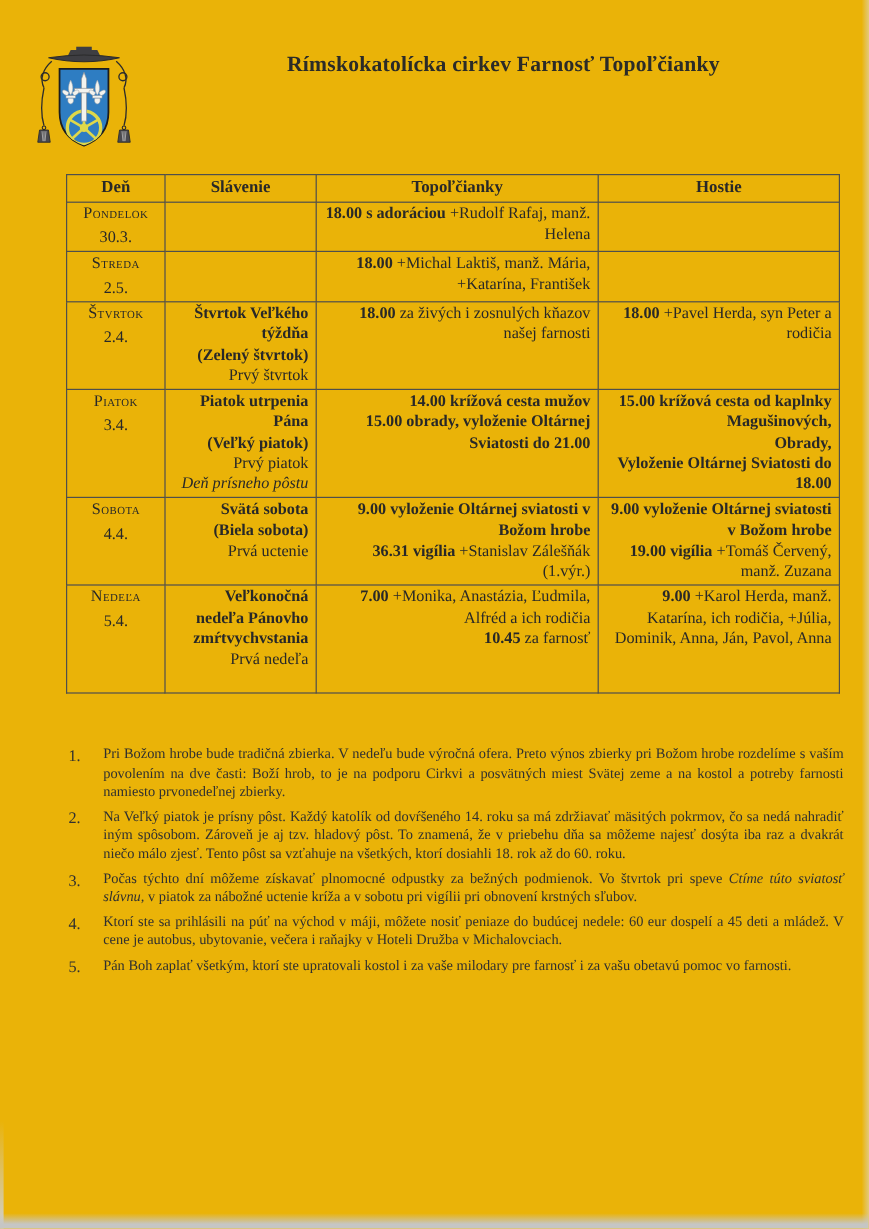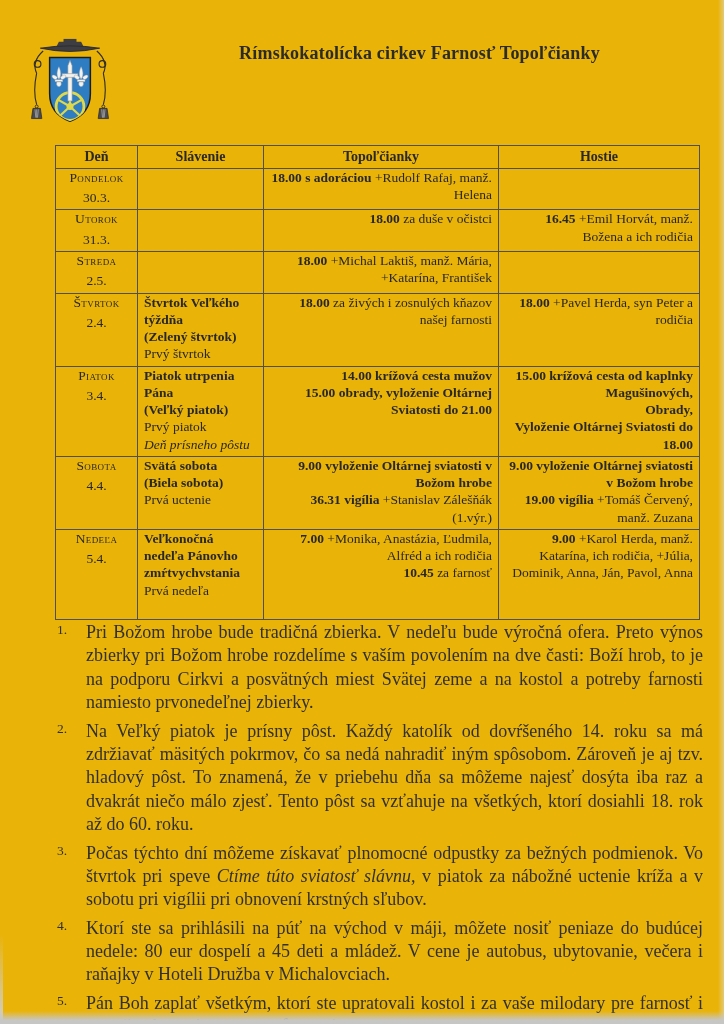--- a/index.html
+++ b/index.html
@@ -27,31 +27,31 @@
     font-size:13.5px;line-height:1.28;color:#282828;table-layout:fixed;}
   table.sched col.c-day{width:82px;}
   table.sched col.c-cel{width:126px;}
   table.sched col.c-top{width:235px;}
   table.sched col.c-hos{width:201px;}
   table.sched th, table.sched td{border:1px solid #4f4f4d;vertical-align:top;padding:0 6px 3px;}
   table.sched th{font-size:14px;font-weight:bold;text-align:center;padding:2px 2px;}
   td.day-cell{text-align:center;padding-top:3px;}
   .day-name{font-variant:small-caps;letter-spacing:.4px;font-weight:normal;}
   .day-date{margin-top:3px;}
-  td.cel-cell{text-align:left;}
+  td.cel-cell{text-align:right;}
   td.mass-cell{text-align:right;}
   tr.row-last td{padding-bottom:20px;}
   .seg-b{font-weight:bold;}
   .seg-i{font-style:italic;}
 
   
   .announcements{position:absolute;top:621px;left:57px;width:646px;}
   .ann-item{display:flex;margin-bottom:5px;color:#303030;}
   .ann-num{flex:0 0 22px;padding-right:7px;text-align:left;font-size:13.5px;line-height:1.3;}
-  .ann-text{flex:1;font-size:18px;line-height:1.3;text-align:justify;}
+  .ann-text{flex:1;font-size:12px;line-height:1.3;text-align:justify;}
 </style>
 </head>
 <body>
 
 <div class="page">
 
   <div class="header">
     <div class="crest">
       <svg viewBox="0 0 90 108" width="84" height="100">
         <defs>
@@ -151,33 +151,20 @@
             <div class="day-date">30.3.</div>
           </td>
           <td class="cel-cell"></td>
           <td class="mass-cell">
             <div><span class="seg-b">18.00 s adoráciou</span><span> +Rudolf Rafaj, manž. Helena</span></div>
           </td>
           <td class="mass-cell"></td>
         </tr>
         <tr>
           <td class="day-cell">
-            <div class="day-name">Utorok</div>
-            <div class="day-date">31.3.</div>
-          </td>
-          <td class="cel-cell"></td>
-          <td class="mass-cell">
-            <div><span class="seg-b">18.00</span><span> za duše v očistci</span></div>
-          </td>
-          <td class="mass-cell">
-            <div><span class="seg-b">16.45</span><span>  +Emil Horvát, manž. Božena a ich rodičia</span></div>
-          </td>
-        </tr>
-        <tr>
-          <td class="day-cell">
             <div class="day-name">Streda</div>
             <div class="day-date">2.5.</div>
           </td>
           <td class="cel-cell"></td>
           <td class="mass-cell">
             <div><span class="seg-b">18.00</span><span> +Michal Laktiš, manž. Mária, +Katarína, František</span></div>
           </td>
           <td class="mass-cell"></td>
         </tr>
         <tr>
@@ -265,21 +252,21 @@
       <div class="ann-item">
         <span class="ann-num">2.</span>
         <div class="ann-text"><span>Na Veľký piatok je  prísny pôst. Každý katolík od dovŕšeného 14. roku  sa má zdržiavať mäsitých pokrmov, čo sa nedá nahradiť iným spôsobom. Zároveň je aj tzv. hladový pôst. To znamená, že v priebehu dňa sa môžeme najesť dosýta iba raz a dvakrát niečo málo zjesť. Tento pôst sa vzťahuje na všetkých, ktorí dosiahli 18. rok až do 60. roku.</span></div>
       </div>
       <div class="ann-item">
         <span class="ann-num">3.</span>
         <div class="ann-text"><span>Počas týchto dní môžeme získavať plnomocné odpustky za bežných podmienok. Vo štvrtok pri speve </span><span class="seg-i">Ctíme túto sviatosť slávnu,</span><span> v piatok za nábožné uctenie kríža a v sobotu pri vigílii pri obnovení krstných sľubov.</span></div>
       </div>
       <div class="ann-item">
         <span class="ann-num">4.</span>
-        <div class="ann-text"><span>Ktorí ste sa prihlásili na púť na východ v máji, môžete nosiť peniaze do budúcej nedele: 80 eur  dospelí  a 45  deti  a mládež.  V cene  je  autobus,  ubytovanie,  večera  i raňajky  v Hoteli Družba v Michalovciach.</span></div>
+        <div class="ann-text"><span>Ktorí ste sa prihlásili na púť na východ v máji, môžete nosiť peniaze do budúcej nedele: 60 eur  dospelí  a 45  deti  a mládež.  V cene  je  autobus,  ubytovanie,  večera  i raňajky  v Hoteli Družba v Michalovciach.</span></div>
       </div>
       <div class="ann-item">
         <span class="ann-num">5.</span>
         <div class="ann-text"><span>Pán Boh zaplať všetkým, ktorí ste upratovali kostol i za vaše milodary pre farnosť i za vašu obetavú pomoc vo farnosti.</span></div>
       </div>
     </div>
 
   <div class="scan-right"></div>
   <div class="scan-left"></div>
   <div class="scan-bottom"></div>

